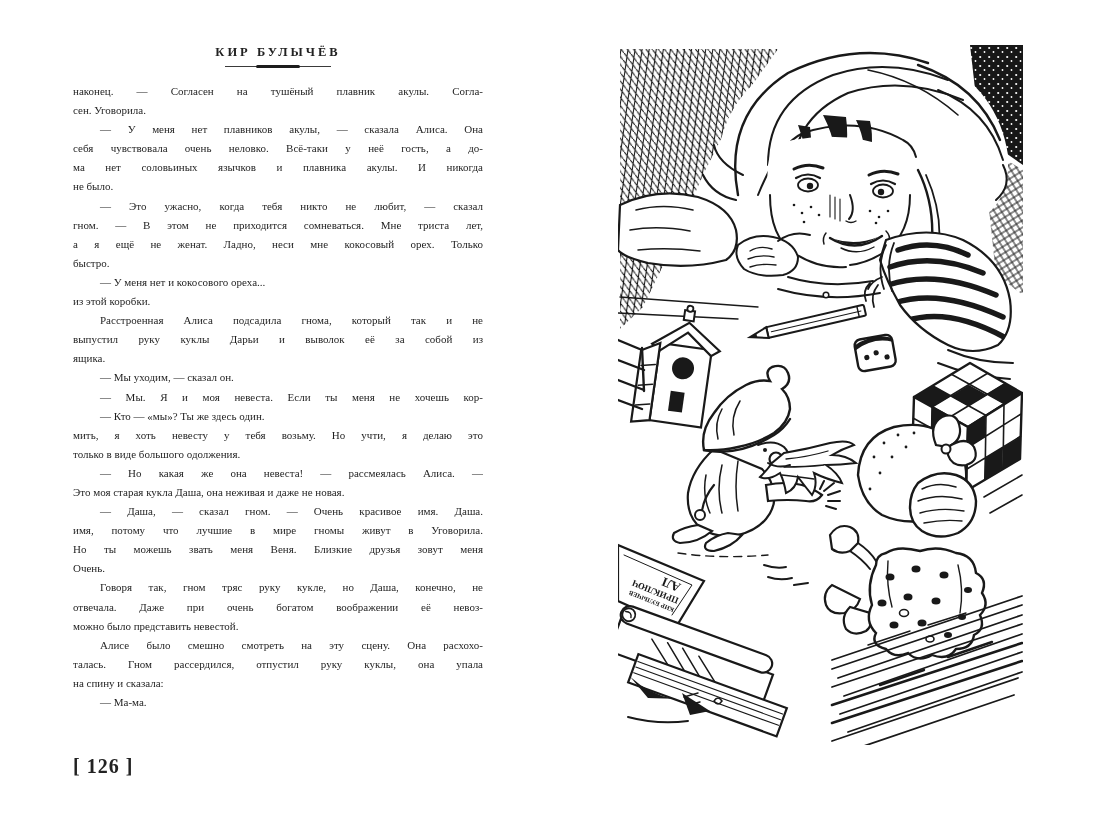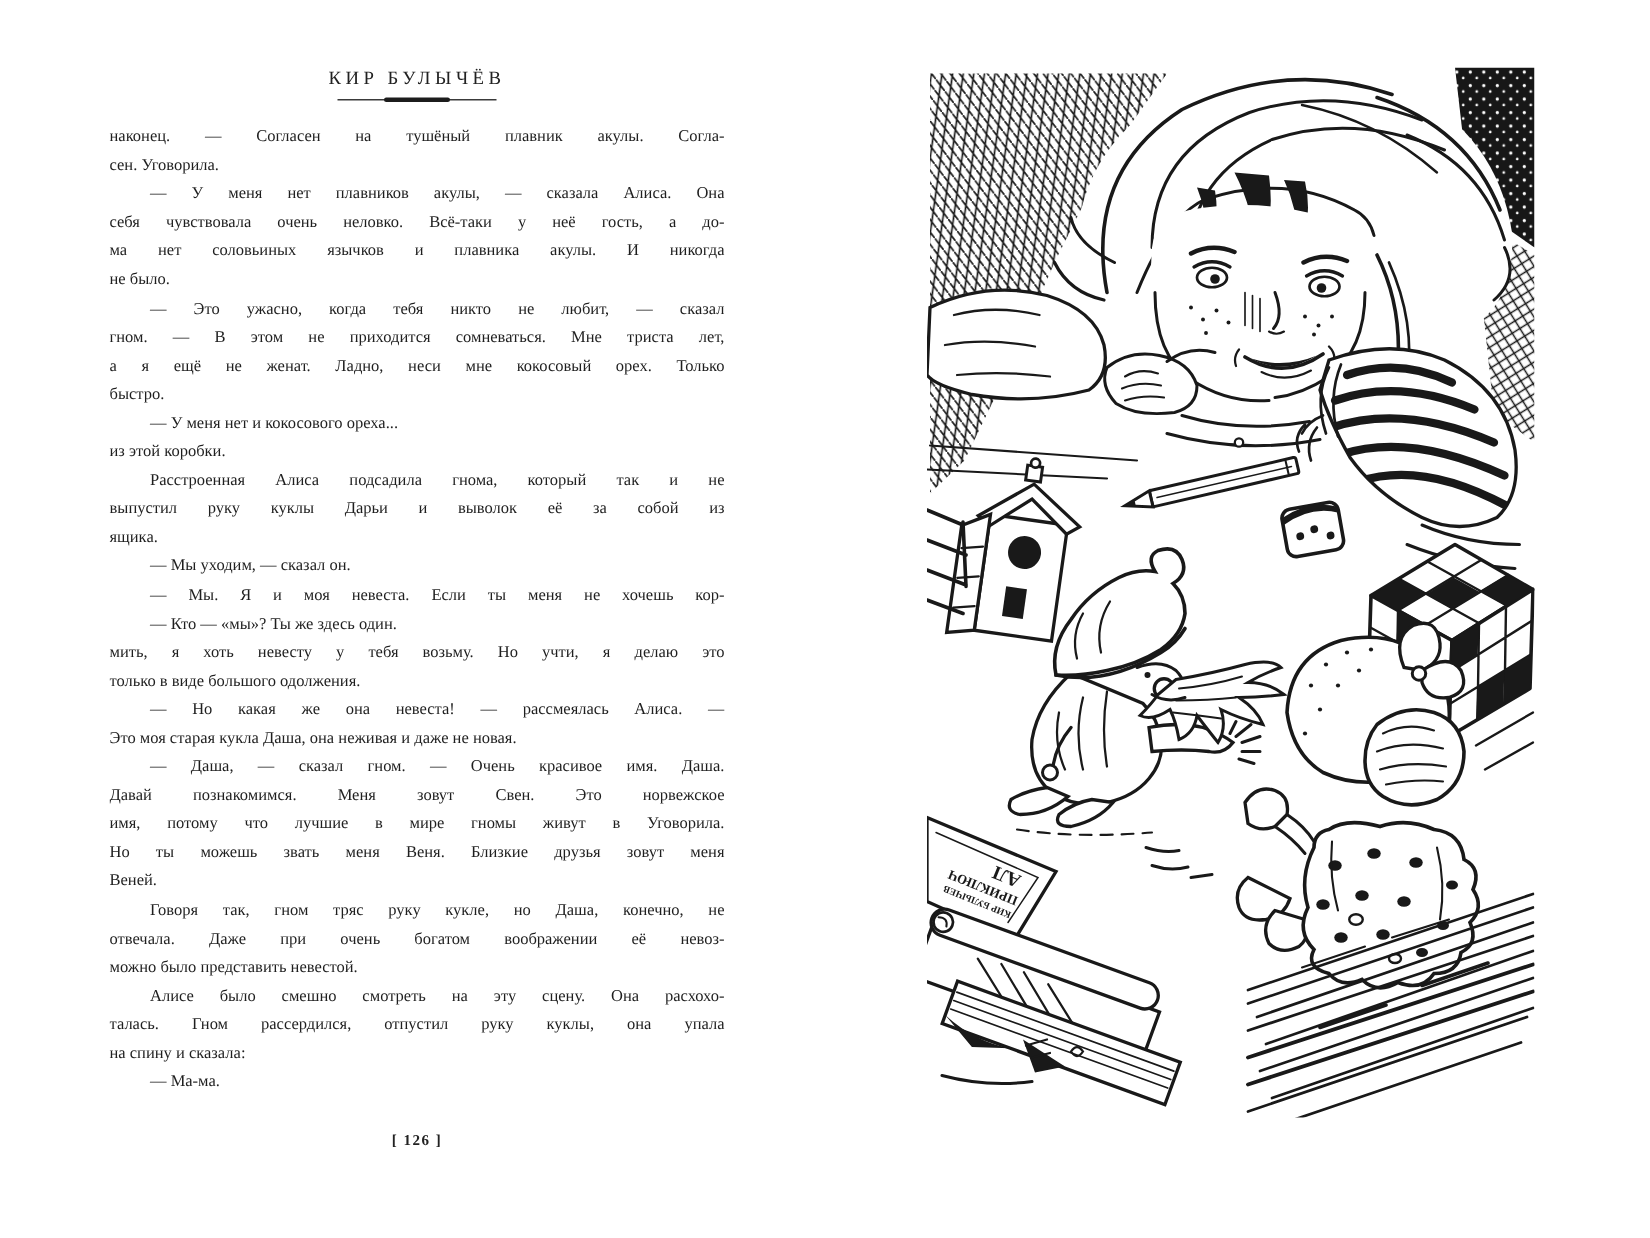--- a/index.html
+++ b/index.html
@@ -4,41 +4,41 @@
 <style>
   html,body { margin:0; padding:0; }
   body {
     width:1100px; height:825px; position:relative;
     background:#ffffff; color:#1f1f1f;
     font-family:"Liberation Serif", serif;
     overflow:hidden;
   }
   .left-page { position:absolute; left:73px; top:45px; width:410px; }
   .running-head {
-    text-align:center; font-weight:normal; font-size:12.5px;
+    text-align:center; font-weight:bold; font-size:12.5px;
     letter-spacing:3px; color:#222;
   }
   .head-rule { width:106px; height:5px; margin:4px auto 0 auto; position:relative; }
   .head-rule::before {
     content:""; position:absolute; left:0; right:0; top:2px; height:1px; background:#3a3a3a;
   }
   .head-rule::after {
     content:""; position:absolute; left:31px; width:44px; top:1px; height:3px;
     background:#1c1c1c; border-radius:2px;
   }
   .body-text { margin-top:13px; font-size:11px; }
   .ln {
     height:19.1px; line-height:19.1px; overflow:hidden;
     text-align:justify; text-align-last:justify; white-space:normal;
   }
   .ln.last { text-align:right; text-align-last:left; white-space:nowrap; }
   .ln.ind { text-indent:27px; }
   .folio {
     position:absolute; left:73px; top:755px; width:410px;
-    text-align:center; font-weight:bold; font-size:10px; letter-spacing:1px; color:#222;
+    text-align:left; font-weight:bold; font-size:20px; letter-spacing:1px; color:#222;
   }
   .illustration { position:absolute; left:618px; top:45px; width:405px; height:700px; }
   .illustration svg { display:block; }
 </style>
 </head>
 <body>
 
 <div class="left-page">
   <div class="running-head">КИР БУЛЫЧЁВ</div>
   <div class="head-rule"></div>
@@ -59,24 +59,23 @@
       <div class="ln">выпустил руку куклы Дарьи и выволок её за собой из</div>
       <div class="ln last">ящика.</div>
       <div class="ln ind last">— Мы уходим, — сказал он.</div>
       <div class="ln ind">— Мы. Я и моя невеста. Если ты меня не хочешь кор-</div>
       <div class="ln ind last">— Кто — «мы»? Ты же здесь один.</div>
       <div class="ln">мить, я хоть невесту у тебя возьму. Но учти, я делаю это</div>
       <div class="ln last">только в виде большого одолжения.</div>
       <div class="ln ind">— Но какая же она невеста! — рассмеялась Алиса. —</div>
       <div class="ln last">Это моя старая кукла Даша, она неживая и даже не новая.</div>
       <div class="ln ind">— Даша, — сказал гном. — Очень красивое имя. Даша.</div>
-      <div class="ln">Давай познакомимся. Меня зовут Свен. Это норвежское</div>
       <div class="ln">имя, потому что лучшие в мире гномы живут в Уговорила.</div>
       <div class="ln">Но ты можешь звать меня Веня. Близкие друзья зовут меня</div>
-      <div class="ln last">Веней.</div>
+      <div class="ln last">Очень.</div>
       <div class="ln ind">Говоря так, гном тряс руку кукле, но Даша, конечно, не</div>
       <div class="ln">отвечала. Даже при очень богатом воображении её невоз-</div>
       <div class="ln last">можно было представить невестой.</div>
       <div class="ln ind">Алисе было смешно смотреть на эту сцену. Она расхохо-</div>
       <div class="ln">талась. Гном рассердился, отпустил руку куклы, она упала</div>
       <div class="ln last">на спину и сказала:</div>
       <div class="ln ind last">— Ма-ма.</div>
     </div>
 </div>
 

